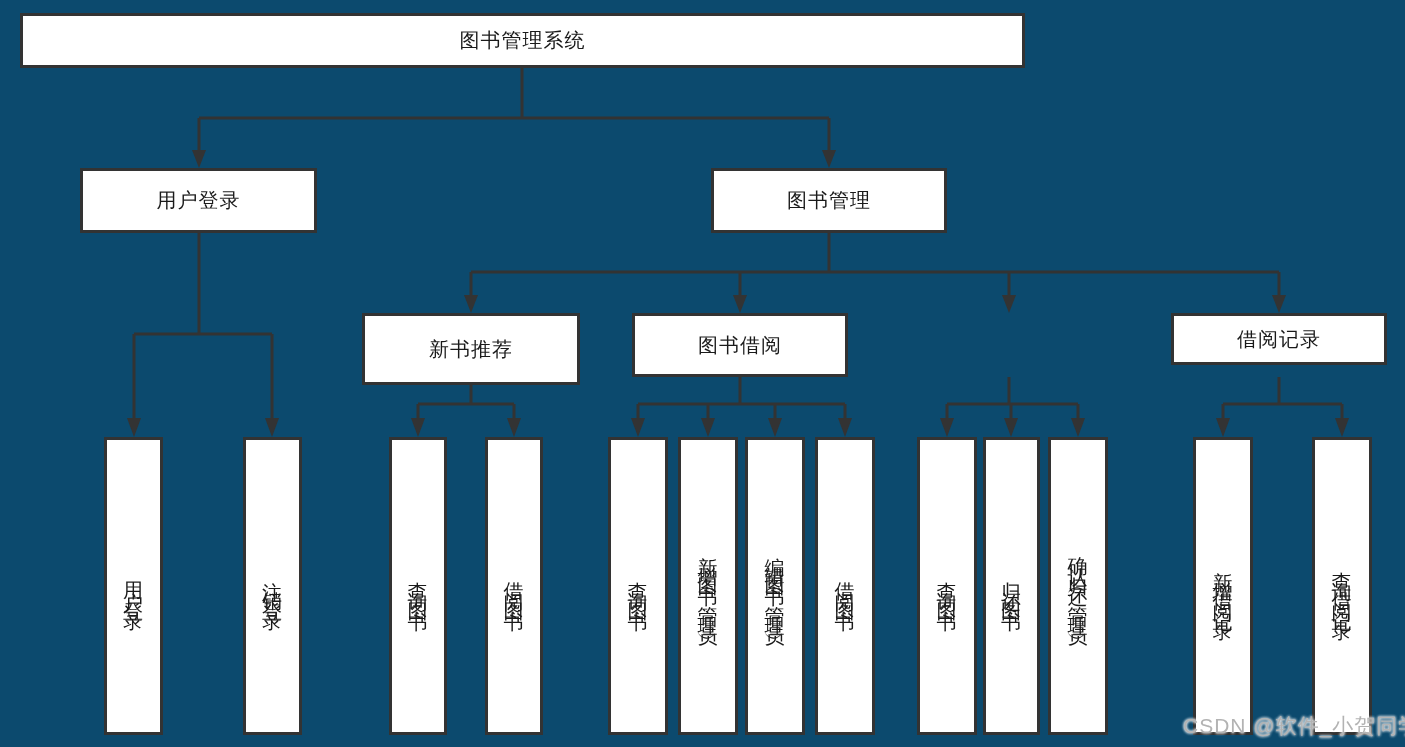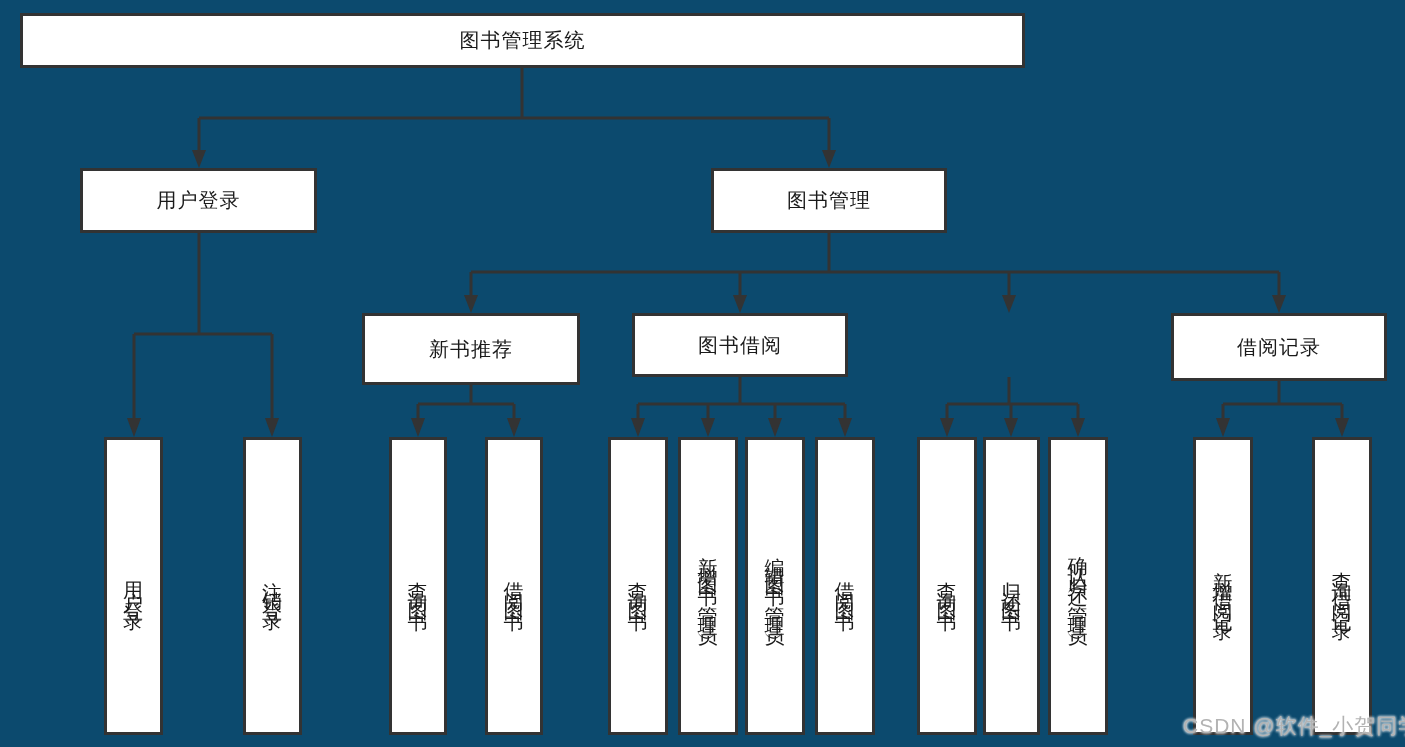--- a/index.html
+++ b/index.html
@@ -126,21 +126,21 @@
   <div class="node" style="left:711px; top:168px; width:236px; height:65px;">
     <span class="hlabel">图书管理</span>
   </div>
 
   <div class="node" style="left:362px; top:313px; width:218px; height:72px;">
     <span class="hlabel">新书推荐</span>
   </div>
   <div class="node" style="left:632px; top:313px; width:216px; height:64px;">
     <span class="hlabel">图书借阅</span>
   </div>
-  <div class="node" style="left:1171px; top:313px; width:216px; height:68px;">
+  <div class="node" style="left:1171px; top:313px; width:216px; height:52px;">
     <span class="hlabel">借阅记录</span>
   </div>
 
   <div class="leaf" style="left:104px; width:59px;">
     <span class="vtext">用户登录</span>
   </div>
   <div class="leaf" style="left:243px; width:59px;">
     <span class="vtext">注销登录</span>
   </div>
 

